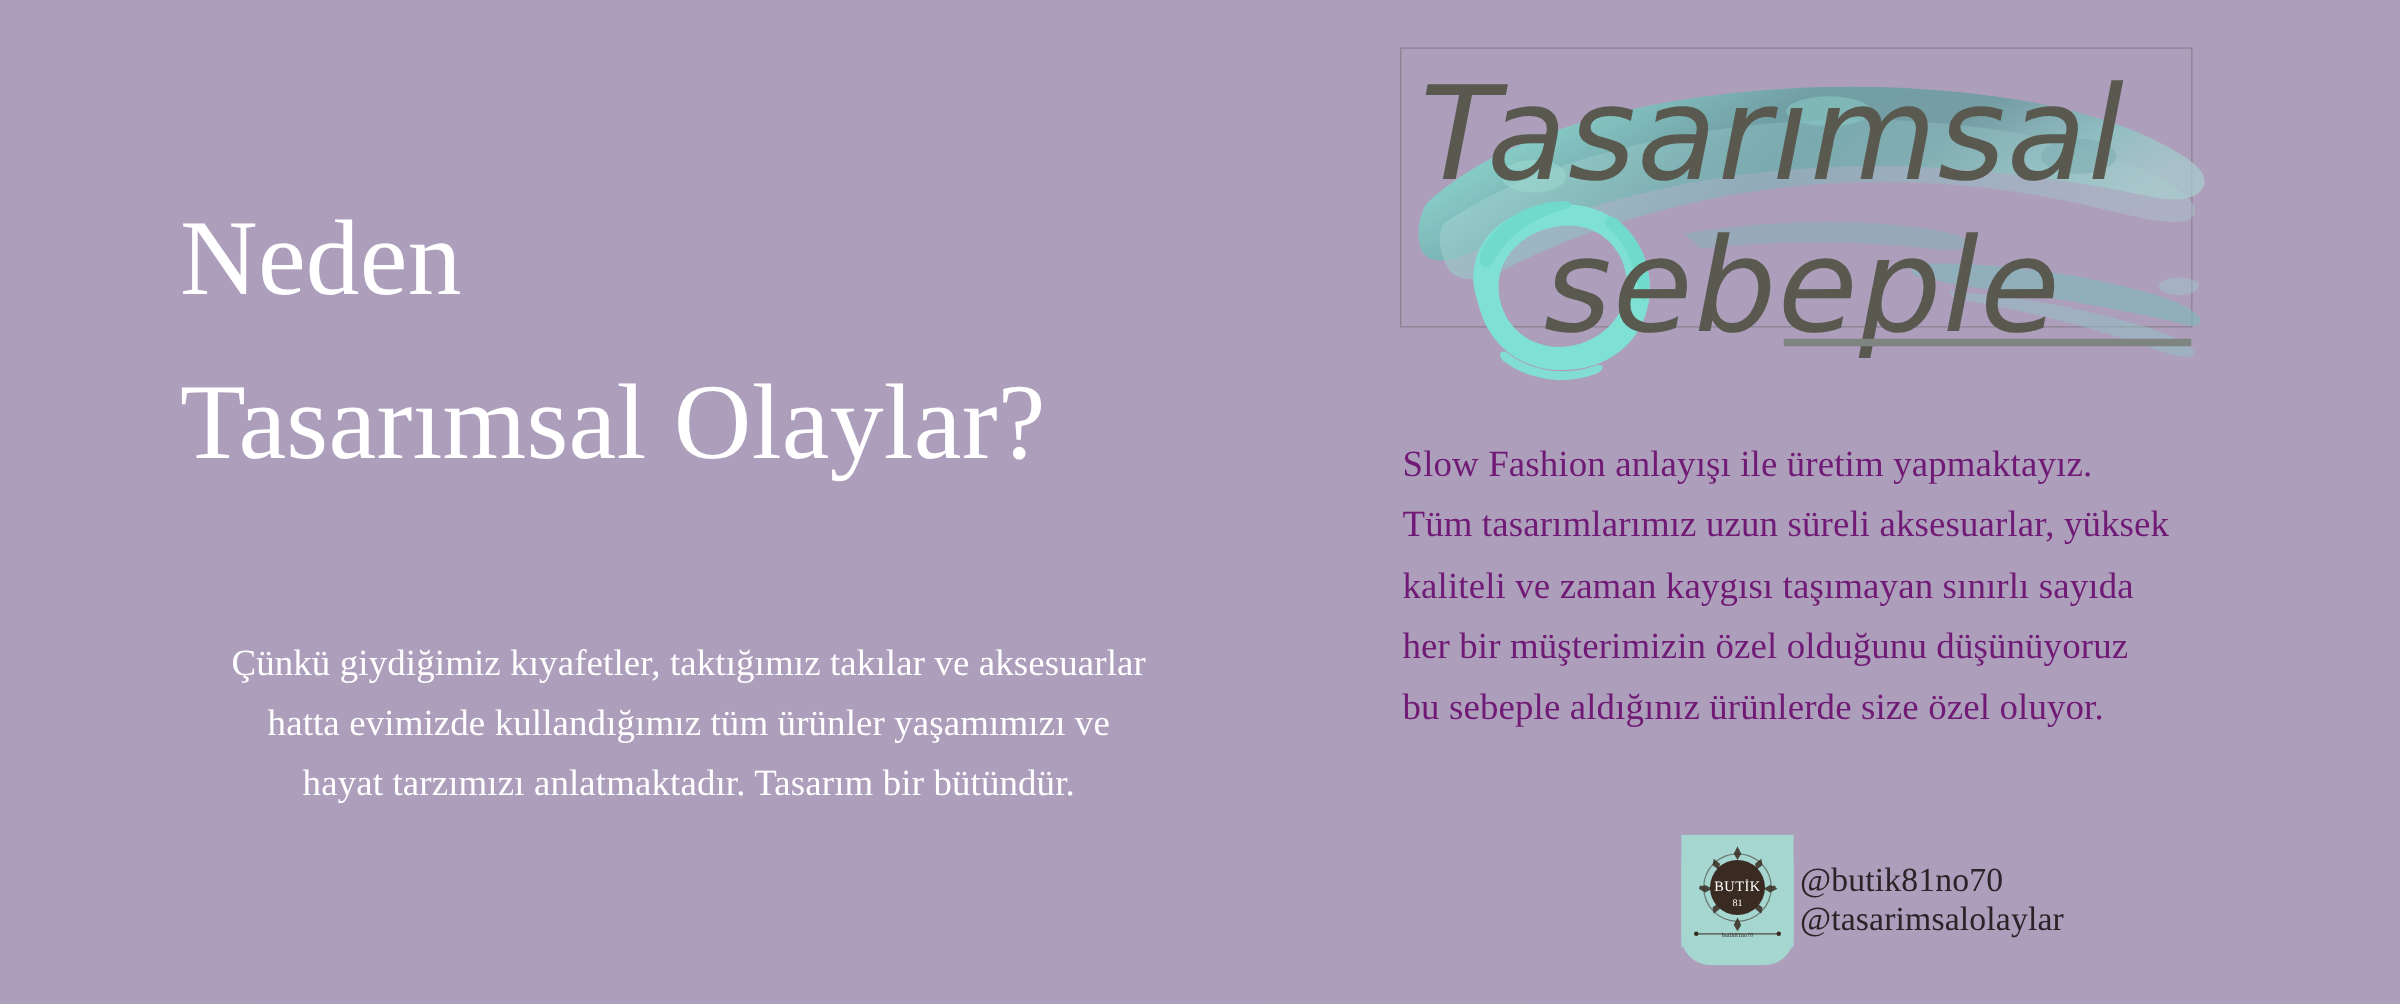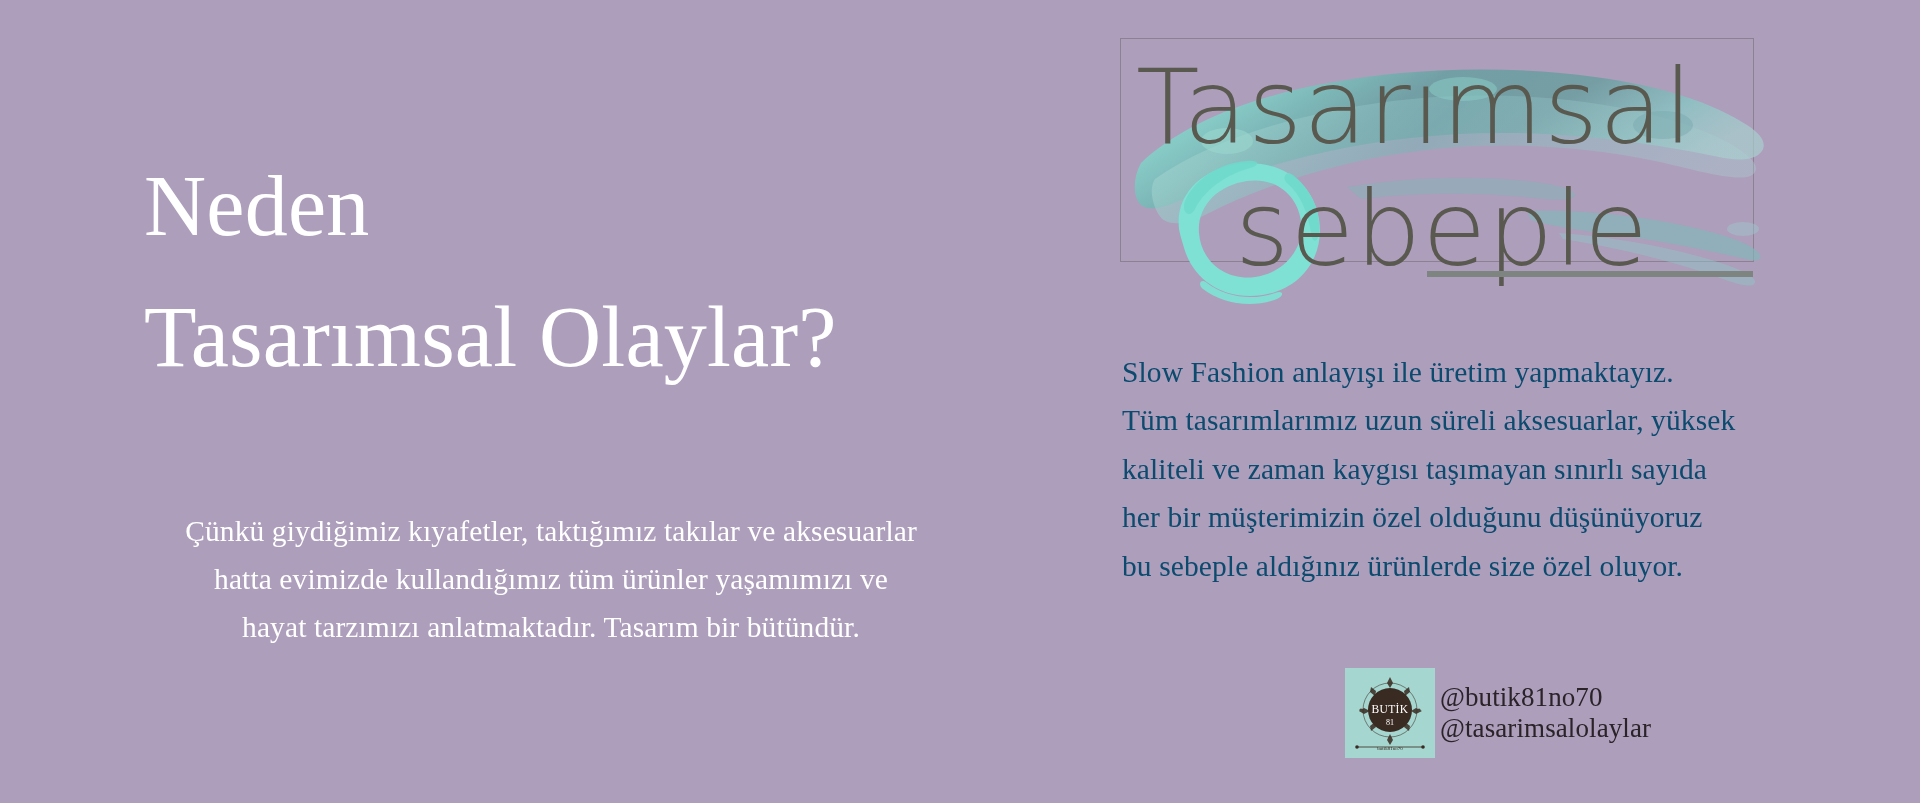--- a/index.html
+++ b/index.html
@@ -89,20 +89,21 @@
     width: 650px;
     height: 284px;
     pointer-events: none;
   }
   .wm-line {
     position: absolute;
     font-family: "DejaVu Sans", "Liberation Sans", sans-serif;
     font-weight: 300;
     color: #59594f;
     letter-spacing: 1px;
+    font-style: italic;
   }
   .wm-1 {
     left: 1px;
     top: 10px;
     font-size: 104px;
     line-height: 1;
   }
   .wm-2 {
     left: 100px;
     top: 132px;
@@ -117,40 +118,40 @@
     height: 6px;
     background: #7e8480;
   }
 
   
   .right-body {
     position: absolute;
     left: 1122px;
     top: 348px;
     width: 700px;
-    color: #0c4a6e;
+    color: #701a75;
     font-size: 29.5px;
     line-height: 1.64;
     letter-spacing: 0.1px;
   }
   .right-body p { margin: 0; }
   .right-body .bl { display: block; white-space: nowrap; }
 
   
   .social-row {
     position: absolute;
     left: 1345px;
     top: 668px;
     display: flex;
     align-items: center;
     gap: 0px;
   }
   .badge {
     width: 90px;
-    height: 90px;
+    height: 104px;
     background: #a5d6d0;
     position: relative;
     flex: 0 0 auto;
     border-radius: 23px;
   }
   .badge svg { display: block; }
   .handles {
     margin-left: 5px;
     color: #2a2328;
     font-size: 27px;

